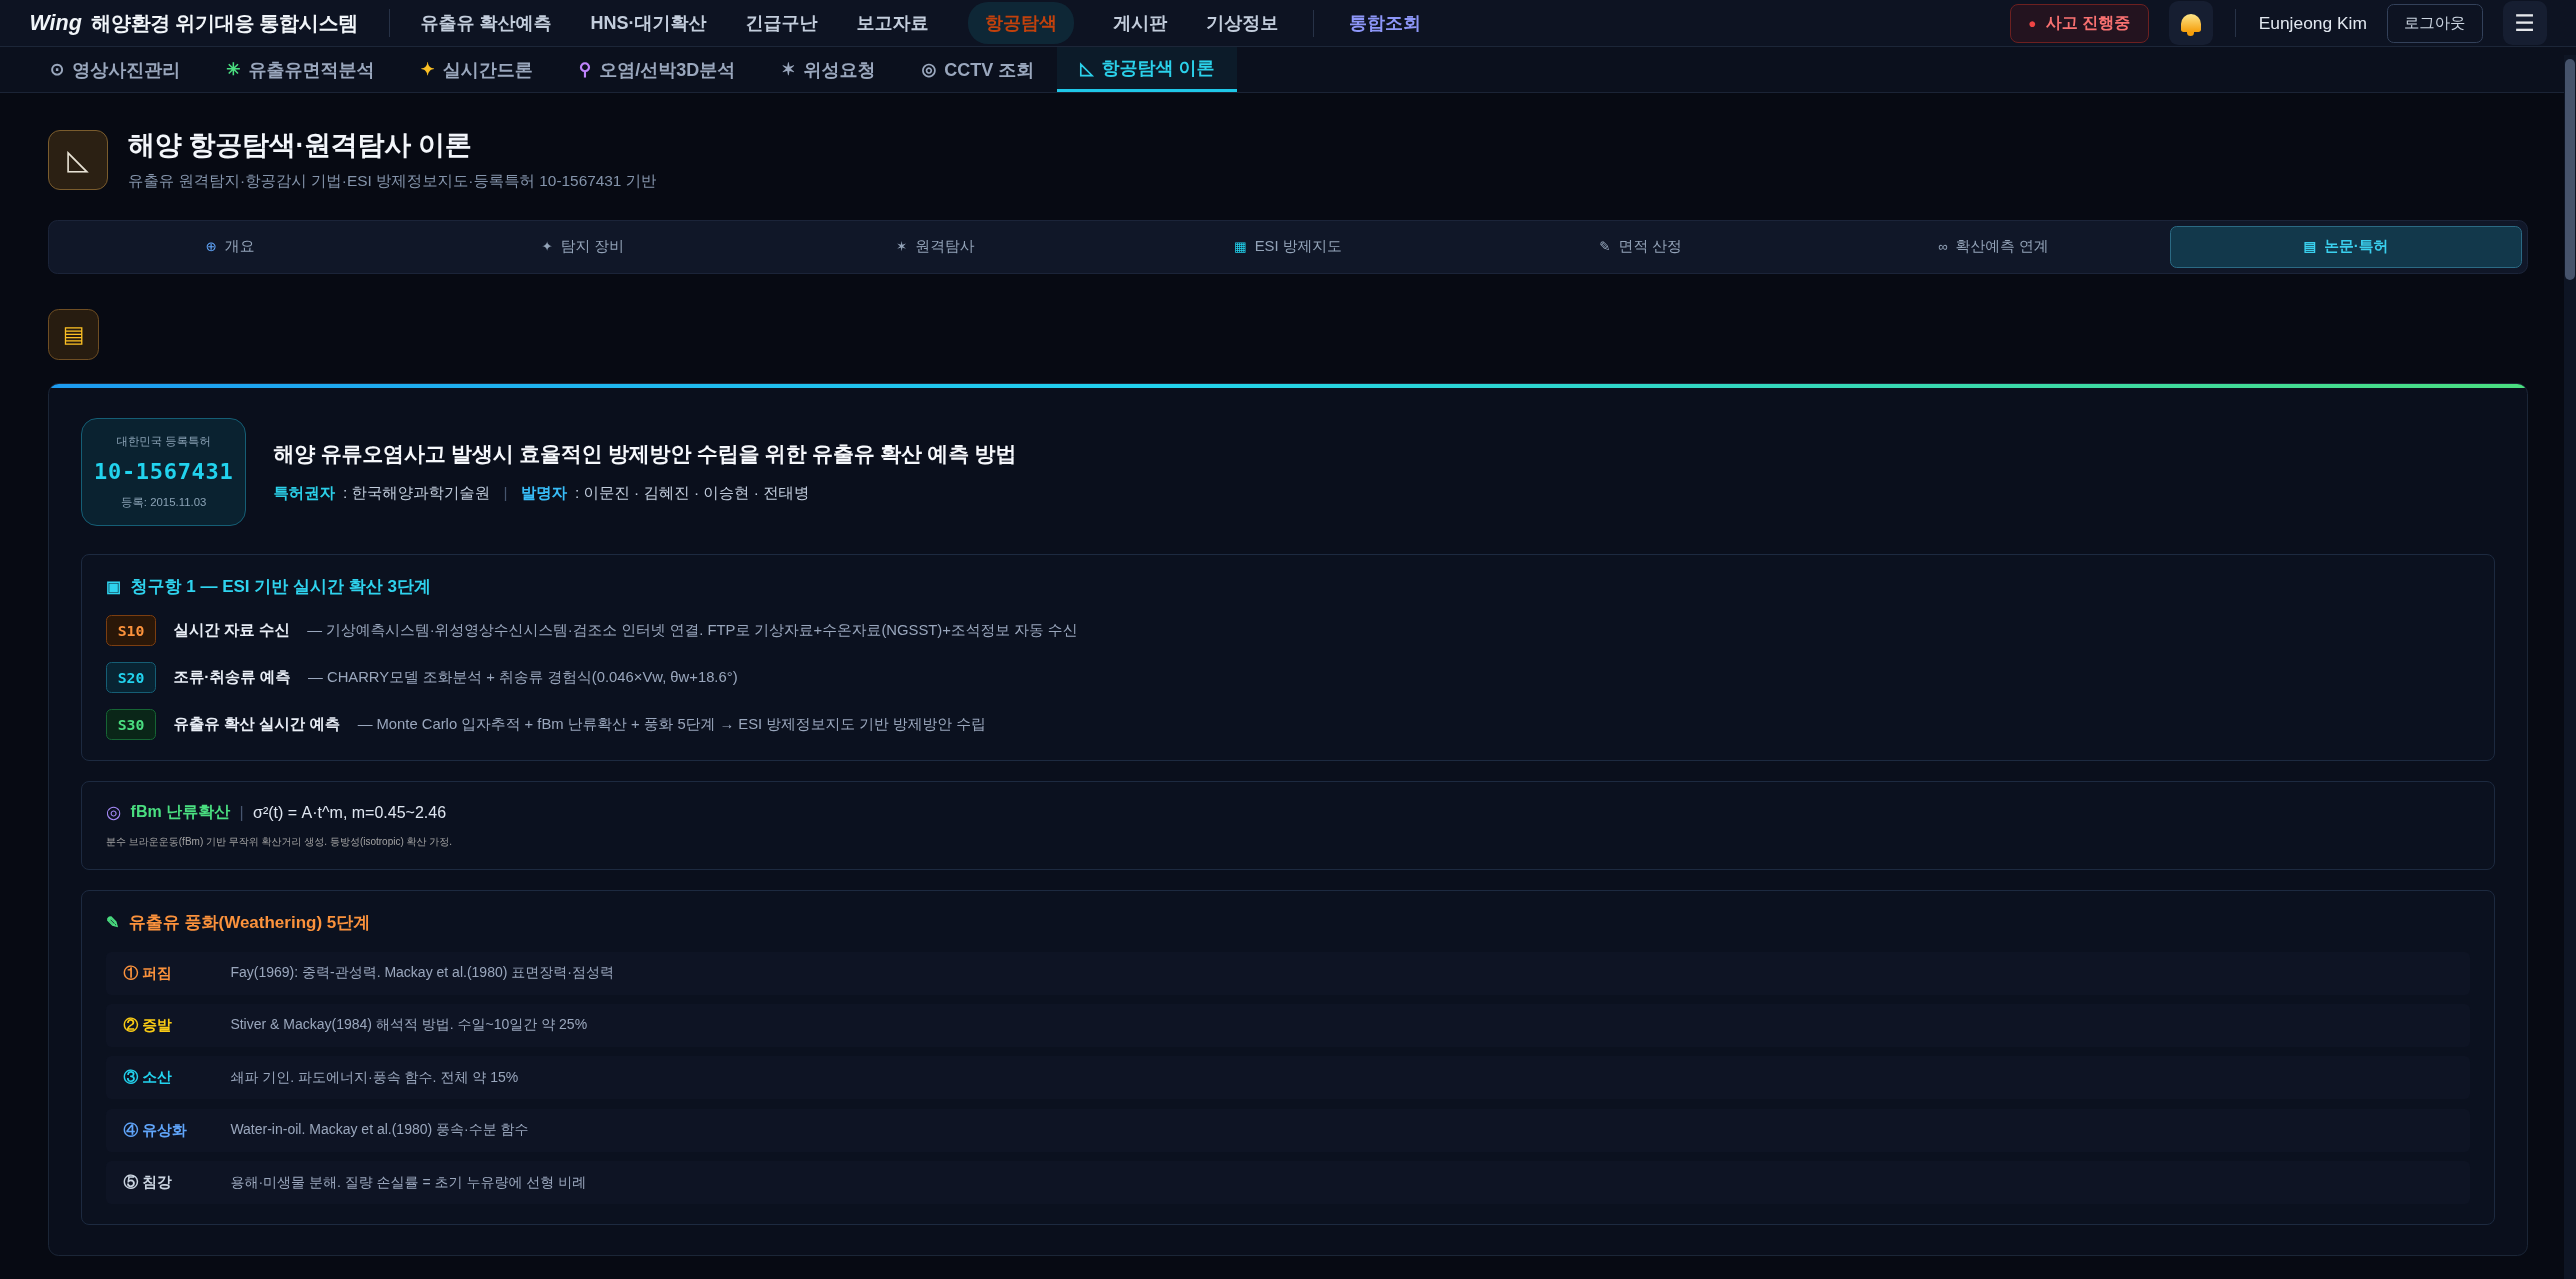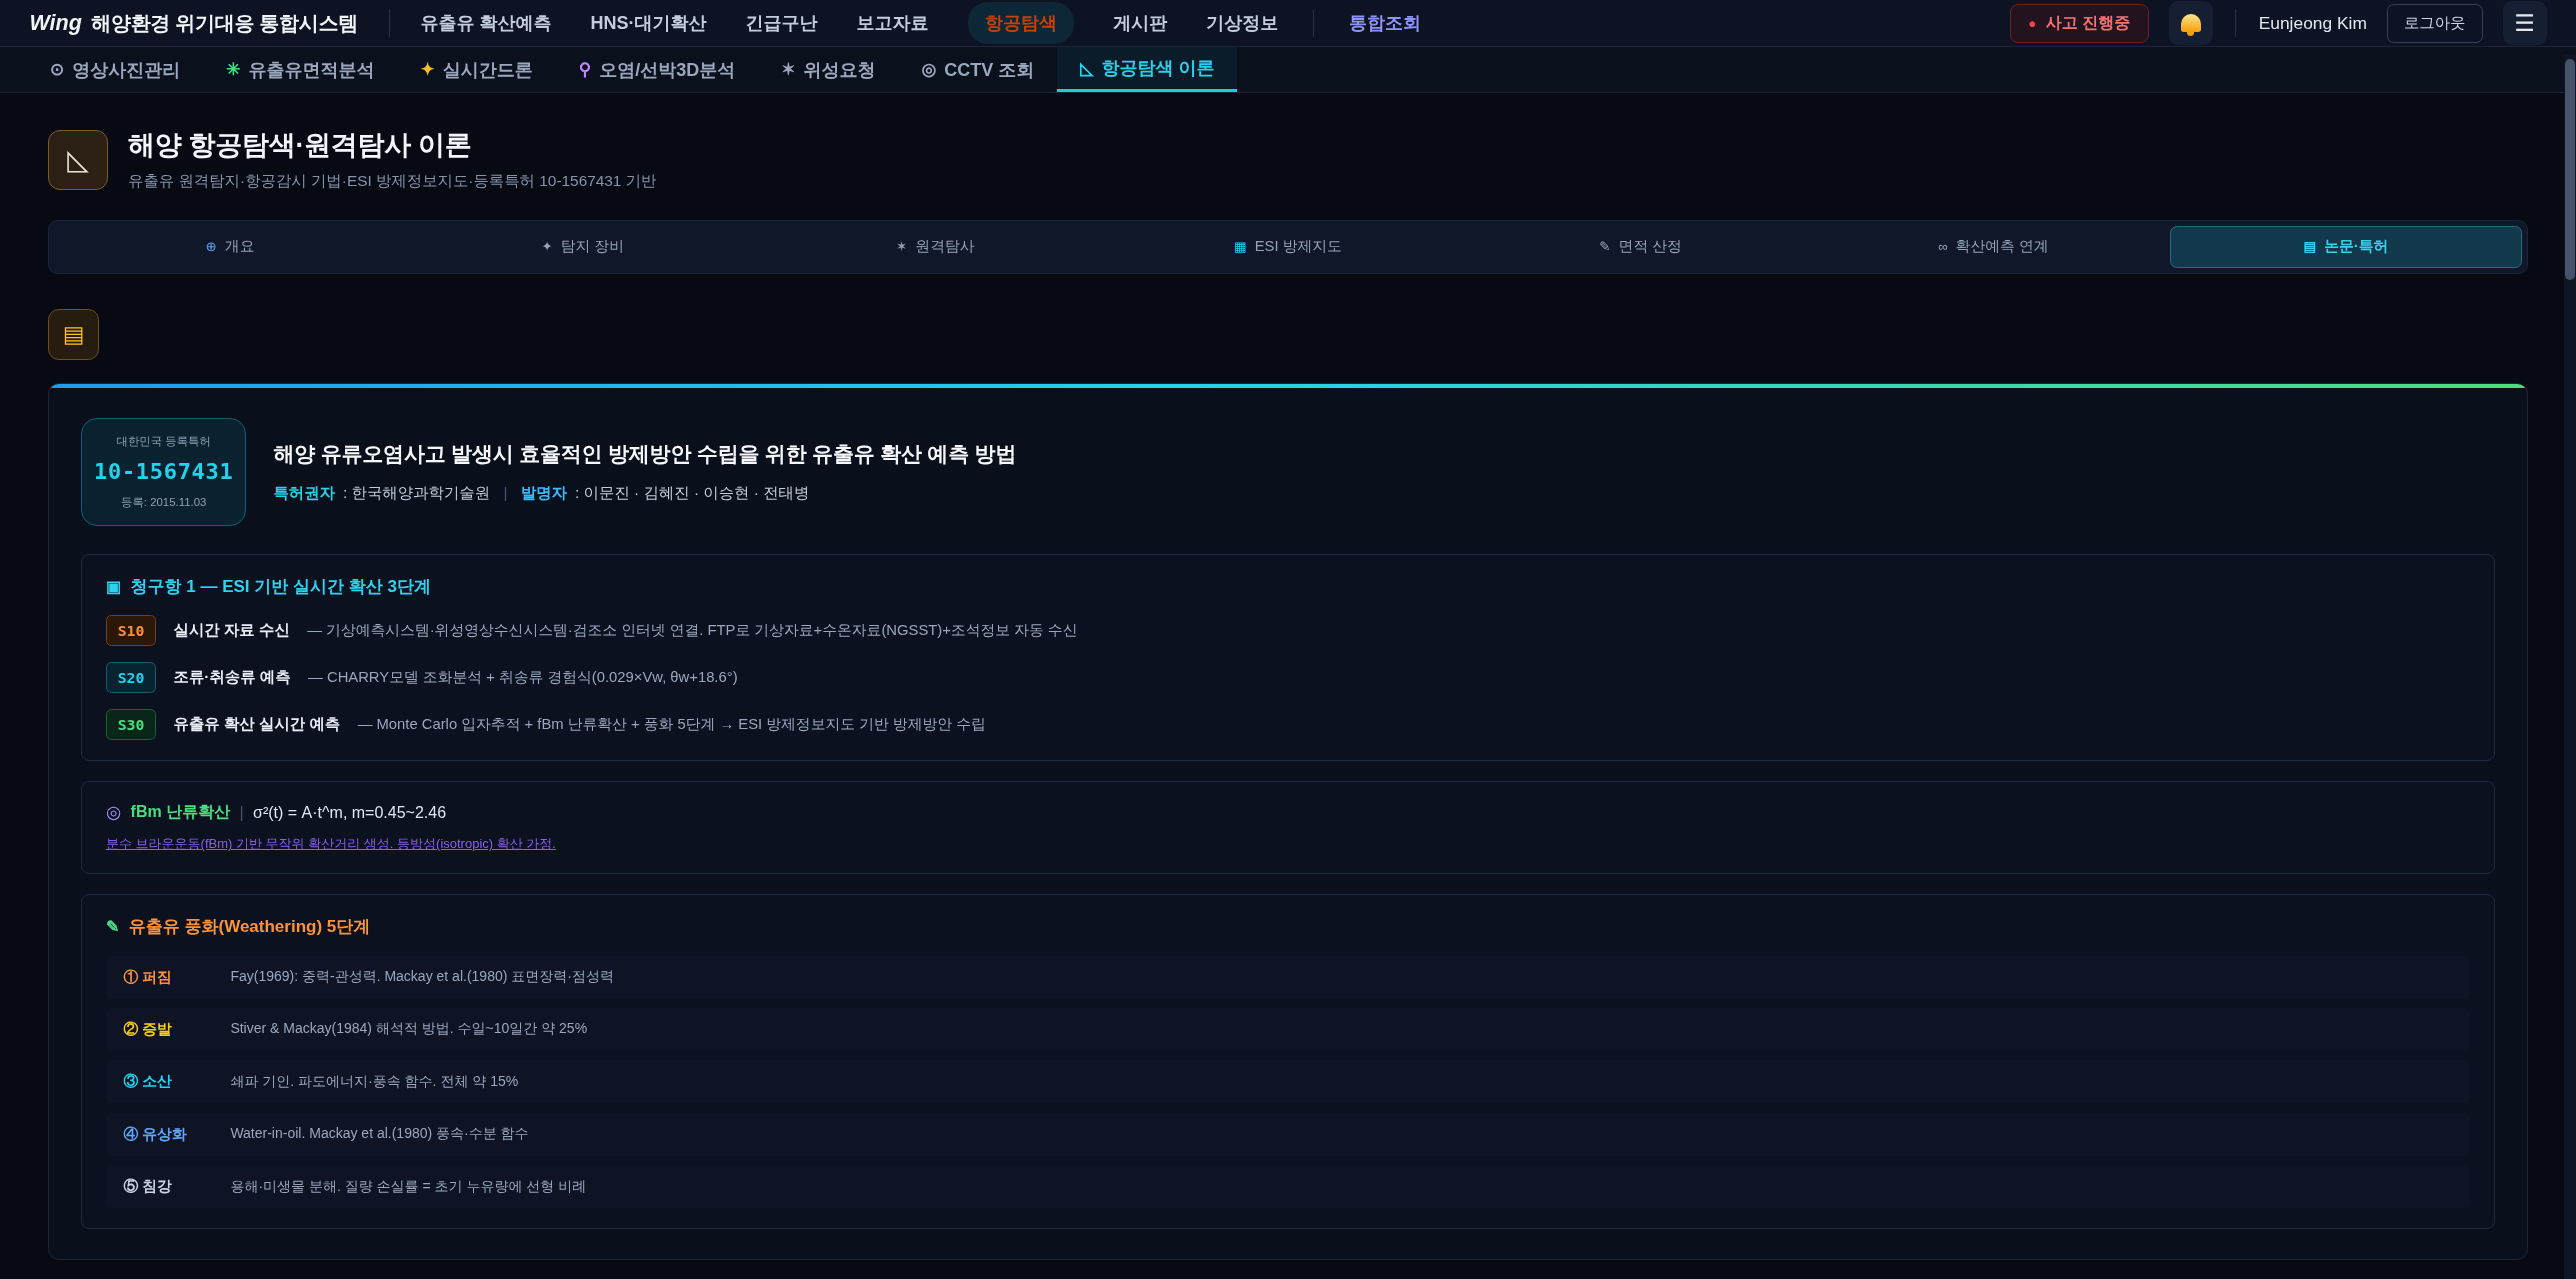--- a/index.html
+++ b/index.html
@@ -103,21 +103,21 @@
   .s20 { color:#22d3ee; background:#082433; border:0.7px solid #155e75; }
   .s30 { color:#4ade80; background:#0a2618; border:0.7px solid #166534; }
   .step-label { font-size:15.4px; font-weight:bold; color:#e9eef6; white-space:nowrap; }
   .step-desc { font-size:14.8px; color:#9aa7bd; }
   
   .fbm-line { display:flex; align-items:center; gap:9.4px; font-size:16px; }
   .fbm-ic { color:#a78bfa; font-size:17.4px; }
   .fbm-name { color:#4ade80; font-weight:bold; }
   .fbm-sep { color:#46556e; }
   .fbm-formula { color:#dfe6f0; }
-  .fbm-note { font-size:13px; color:#8b5cf6; margin-top:12px;text-decoration:underline; }
+  .fbm-note { font-size:10px; color:#a3a3a3; margin-top:12px; }
   
   .w-row { display:flex; align-items:center; background:#0e1424; border-radius:5.4px; padding:12px 17.4px; margin-top:9.4px; }
   .w-num { width:107px; font-size:14.8px; font-weight:bold; }
   .w-desc { font-size:14px; color:#9aa7bd; }
   .c-orange { color:#fb923c; } .c-yellow { color:#facc15; } .c-cyan { color:#22d3ee; }
   .c-blue { color:#60a5fa; } .c-gray { color:#cbd5e1; }
   .c-amber { color:#fbbf24; } .c-purple { color:#c084fc; } .c-green { color:#4ade80; }
   
   .scrollbar { position:fixed; top:55px; right:0; bottom:0; width:12px; background:#0e1524; }
   .scroll-thumb { position:absolute; top:4px; left:1.3px; width:9.4px; height:221px; border-radius:5.4px; background:#46536b; }
@@ -261,21 +261,21 @@
         <span>청구항 1 — ESI 기반 실시간 확산 3단계</span>
       </div>
       <div class="step-row" style="margin-top:8px;">
         <span class="s-badge s10">S10</span>
         <span class="step-label">실시간 자료 수신</span>
         <span class="step-desc">— 기상예측시스템·위성영상수신시스템·검조소 인터넷 연결. FTP로 기상자료+수온자료(NGSST)+조석정보 자동 수신</span>
       </div>
       <div class="step-row">
         <span class="s-badge s20">S20</span>
         <span class="step-label">조류·취송류 예측</span>
-        <span class="step-desc">— CHARRY모델 조화분석 + 취송류 경험식(0.029×Vw, θw+18.6°)</span>
+        <span class="step-desc">— CHARRY모델 조화분석 + 취송류 경험식(0.046×Vw, θw+18.6°)</span>
       </div>
       <div class="step-row">
         <span class="s-badge s30">S30</span>
         <span class="step-label">유출유 확산 실시간 예측</span>
         <span class="step-desc">— Monte Carlo 입자추적 + fBm 난류확산 + 풍화 5단계 → ESI 방제정보지도 기반 방제방안 수립</span>
       </div>
     </div>
 
     <div class="box">
       <div class="fbm-line">

